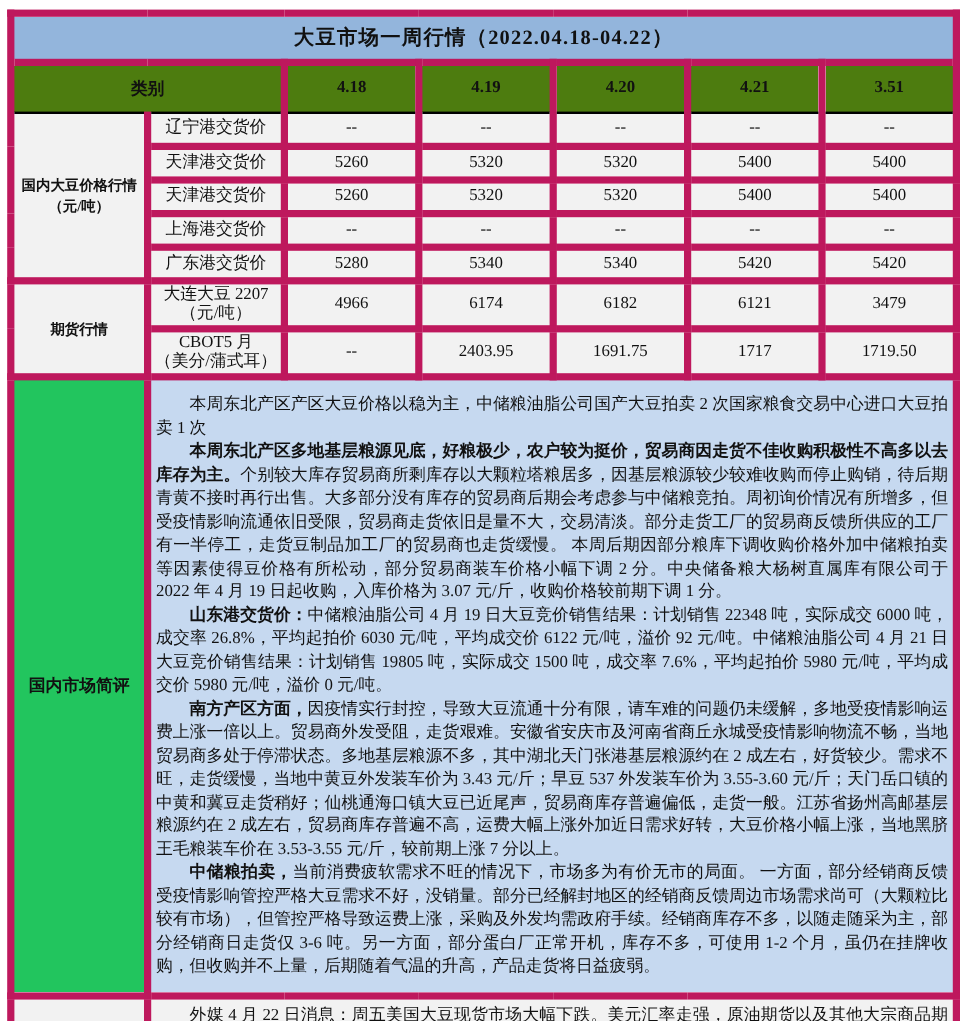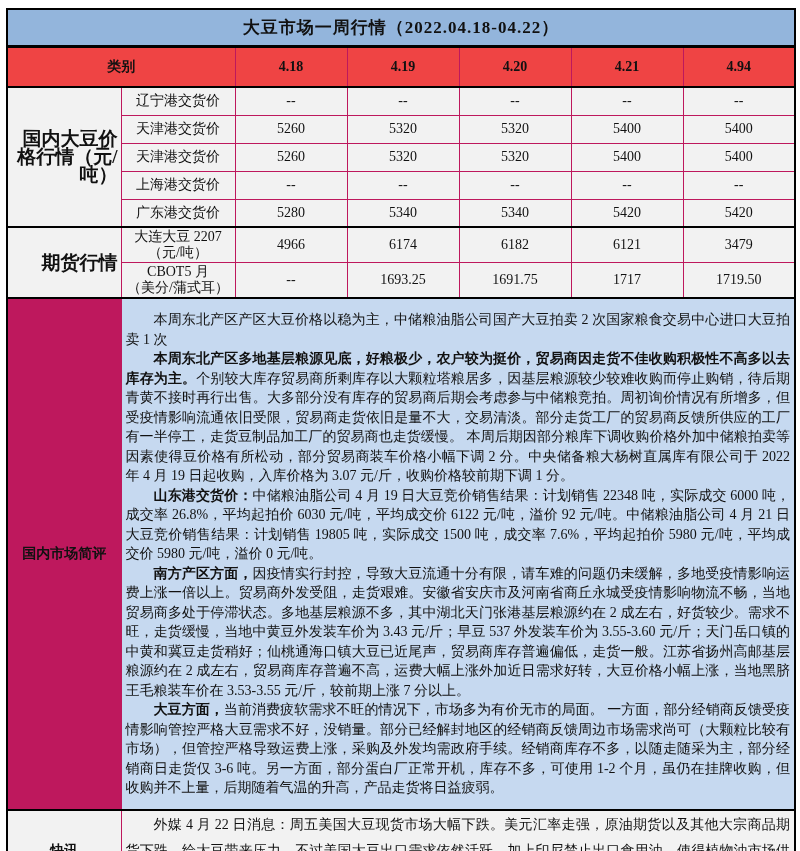--- a/index.html
+++ b/index.html
@@ -9,69 +9,69 @@
     color:#111111;
   }
   .sheet{padding:8px 6px 0 6px;}
   table.report{
     width:788px;
     border-collapse:collapse;
     table-layout:fixed;
     border:2px solid #000000;
   }
   td{
-    border:1px solid #be185d;
+    border:6px solid #be185d;
     overflow:hidden;
     padding:1px 3px;
   }
   
   td.title-cell{
     background:#93B5DC;
     text-align:center;
     font-weight:bold;
     font-size:17px;
     height:33px;
     border-bottom:3px solid #000000;
     letter-spacing:1px;
   }
   
   tr.head-row td{
-    background:#ef4444;
+    background:#4d7c0f;
     text-align:center;
     font-weight:bold;
     font-size:14px;
     height:36px;
     border-bottom:2px solid #000000;
   }
   
   td.group-cell{
     background:#F2F2F2;
-    text-align:right;
-    font-weight:bold;
-    font-size:19px;
+    text-align:center;
+    font-weight:bold;
+    font-size:12px;
     line-height:18px;
   }
   td.sub-cell{
     background:#F2F2F2;
     text-align:center;
     font-size:14px;
     line-height:16px;
   }
   td.val-cell{
     background:#F2F2F2;
     text-align:center;
     font-size:14px;
   }
   tr.port-row{height:28px;}
   tr.fut-row{height:32px;}
   tr.sec-top td{border-top:2px solid #000000;margin-left:44px;}
   
   tr.review-row{height:448px;}
   td.review-label{
-    background:#be185d;
+    background:#22c55e;
     text-align:center;
     font-weight:bold;
     font-size:14px;
     vertical-align:middle;
   }
   td.review-content{
     background:#C6D9F0;
     vertical-align:top;
     padding:11px 4px;
   }
@@ -124,21 +124,21 @@
         <tr>
       <td class="title-cell" colspan="7">大豆市场一周行情（2022.04.18-04.22）</td>
     </tr>
 
     <tr class="head-row">
       <td colspan="2">类别</td>
       <td>4.18</td>
       <td>4.19</td>
       <td>4.20</td>
       <td>4.21</td>
-      <td>4.94</td>
+      <td>3.51</td>
     </tr>
 
     <tr class="port-row sec-top">
       <td class="group-cell" rowspan="5">国内大豆价格行情（元/吨）</td>
       <td class="sub-cell">辽宁港交货价</td>
       <td class="val-cell">--</td>
       <td class="val-cell">--</td>
       <td class="val-cell">--</td>
       <td class="val-cell">--</td>
       <td class="val-cell">--</td>
@@ -187,34 +187,34 @@
       <td class="val-cell">6182</td>
       <td class="val-cell">6121</td>
       <td class="val-cell">3479</td>
     </tr>
     <tr class="fut-row">
       <td class="sub-cell">
         <div>CBOT5 月</div>
         <div>（美分/蒲式耳）</div>
       </td>
       <td class="val-cell">--</td>
-      <td class="val-cell">1693.25</td>
+      <td class="val-cell">2403.95</td>
       <td class="val-cell">1691.75</td>
       <td class="val-cell">1717</td>
       <td class="val-cell">1719.50</td>
     </tr>
 
     <tr class="review-row sec-top">
       <td class="review-label">国内市场简评</td>
       <td class="review-content" colspan="6">
         <p><b></b><span>本周东北产区产区大豆价格以稳为主，中储粮油脂公司国产大豆拍卖 2 次国家粮食交易中心进口大豆拍卖 1 次</span></p>
         <p><b>本周东北产区多地基层粮源见底，好粮极少，农户较为挺价，贸易商因走货不佳收购积极性不高多以去库存为主。</b><span>个别较大库存贸易商所剩库存以大颗粒塔粮居多，因基层粮源较少较难收购而停止购销，待后期青黄不接时再行出售。大多部分没有库存的贸易商后期会考虑参与中储粮竞拍。周初询价情况有所增多，但受疫情影响流通依旧受限，贸易商走货依旧是量不大，交易清淡。部分走货工厂的贸易商反馈所供应的工厂有一半停工，走货豆制品加工厂的贸易商也走货缓慢。 本周后期因部分粮库下调收购价格外加中储粮拍卖等因素使得豆价格有所松动，部分贸易商装车价格小幅下调 2 分。中央储备粮大杨树直属库有限公司于 2022 年 4 月 19 日起收购，入库价格为 3.07 元/斤，收购价格较前期下调 1 分。</span></p>
         <p><b>山东港交货价：</b><span>中储粮油脂公司 4 月 19 日大豆竞价销售结果：计划销售 22348 吨，实际成交 6000 吨，成交率 26.8%，平均起拍价 6030 元/吨，平均成交价 6122 元/吨，溢价 92 元/吨。中储粮油脂公司 4 月 21 日大豆竞价销售结果：计划销售 19805 吨，实际成交 1500 吨，成交率 7.6%，平均起拍价 5980 元/吨，平均成交价 5980 元/吨，溢价 0 元/吨。</span></p>
         <p><b>南方产区方面，</b><span>因疫情实行封控，导致大豆流通十分有限，请车难的问题仍未缓解，多地受疫情影响运费上涨一倍以上。贸易商外发受阻，走货艰难。安徽省安庆市及河南省商丘永城受疫情影响物流不畅，当地贸易商多处于停滞状态。多地基层粮源不多，其中湖北天门张港基层粮源约在 2 成左右，好货较少。需求不旺，走货缓慢，当地中黄豆外发装车价为 3.43 元/斤；早豆 537 外发装车价为 3.55-3.60 元/斤；天门岳口镇的中黄和冀豆走货稍好；仙桃通海口镇大豆已近尾声，贸易商库存普遍偏低，走货一般。江苏省扬州高邮基层粮源约在 2 成左右，贸易商库存普遍不高，运费大幅上涨外加近日需求好转，大豆价格小幅上涨，当地黑脐王毛粮装车价在 3.53-3.55 元/斤，较前期上涨 7 分以上。</span></p>
-        <p><b>大豆方面，</b><span>当前消费疲软需求不旺的情况下，市场多为有价无市的局面。 一方面，部分经销商反馈受疫情影响管控严格大豆需求不好，没销量。部分已经解封地区的经销商反馈周边市场需求尚可（大颗粒比较有市场），但管控严格导致运费上涨，采购及外发均需政府手续。经销商库存不多，以随走随采为主，部分经销商日走货仅 3-6 吨。另一方面，部分蛋白厂正常开机，库存不多，可使用 1-2 个月，虽仍在挂牌收购，但收购并不上量，后期随着气温的升高，产品走货将日益疲弱。</span></p>
+        <p><b>中储粮拍卖，</b><span>当前消费疲软需求不旺的情况下，市场多为有价无市的局面。 一方面，部分经销商反馈受疫情影响管控严格大豆需求不好，没销量。部分已经解封地区的经销商反馈周边市场需求尚可（大颗粒比较有市场），但管控严格导致运费上涨，采购及外发均需政府手续。经销商库存不多，以随走随采为主，部分经销商日走货仅 3-6 吨。另一方面，部分蛋白厂正常开机，库存不多，可使用 1-2 个月，虽仍在挂牌收购，但收购并不上量，后期随着气温的升高，产品走货将日益疲弱。</span></p>
       </td>
     </tr>
 
     <tr class="news-row sec-top">
       <td class="news-label">快讯</td>
       <td class="news-content" colspan="6">
         <p>外媒 4 月 22 日消息：周五美国大豆现货市场大幅下跌。美元汇率走强，原油期货以及其他大宗商品期货下跌，给大豆带来压力。不过美国大豆出口需求依然活跃，加上印尼禁止出口食用油，使得植物油市场供需骤然紧张，有助于提供潜在支撑。</p>
       </td>
     </tr>
 

